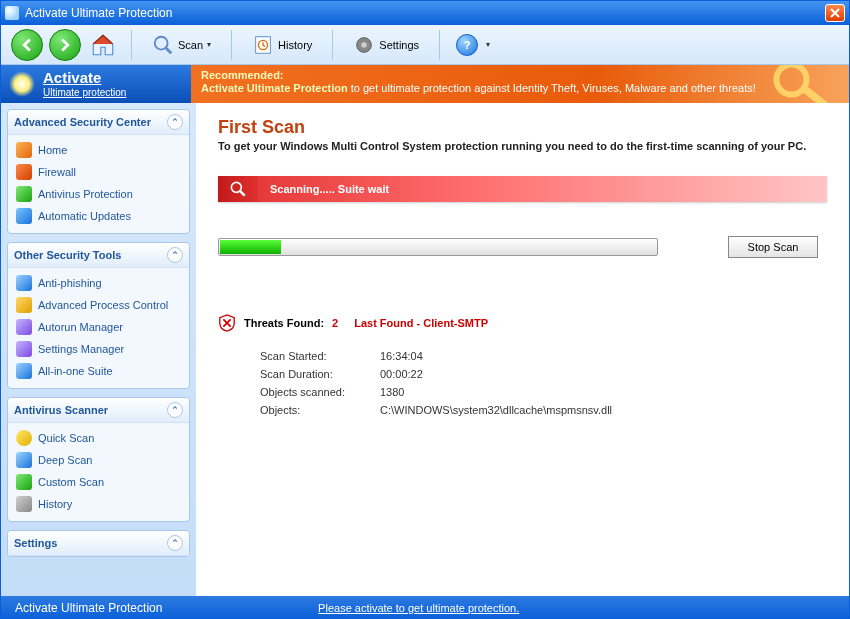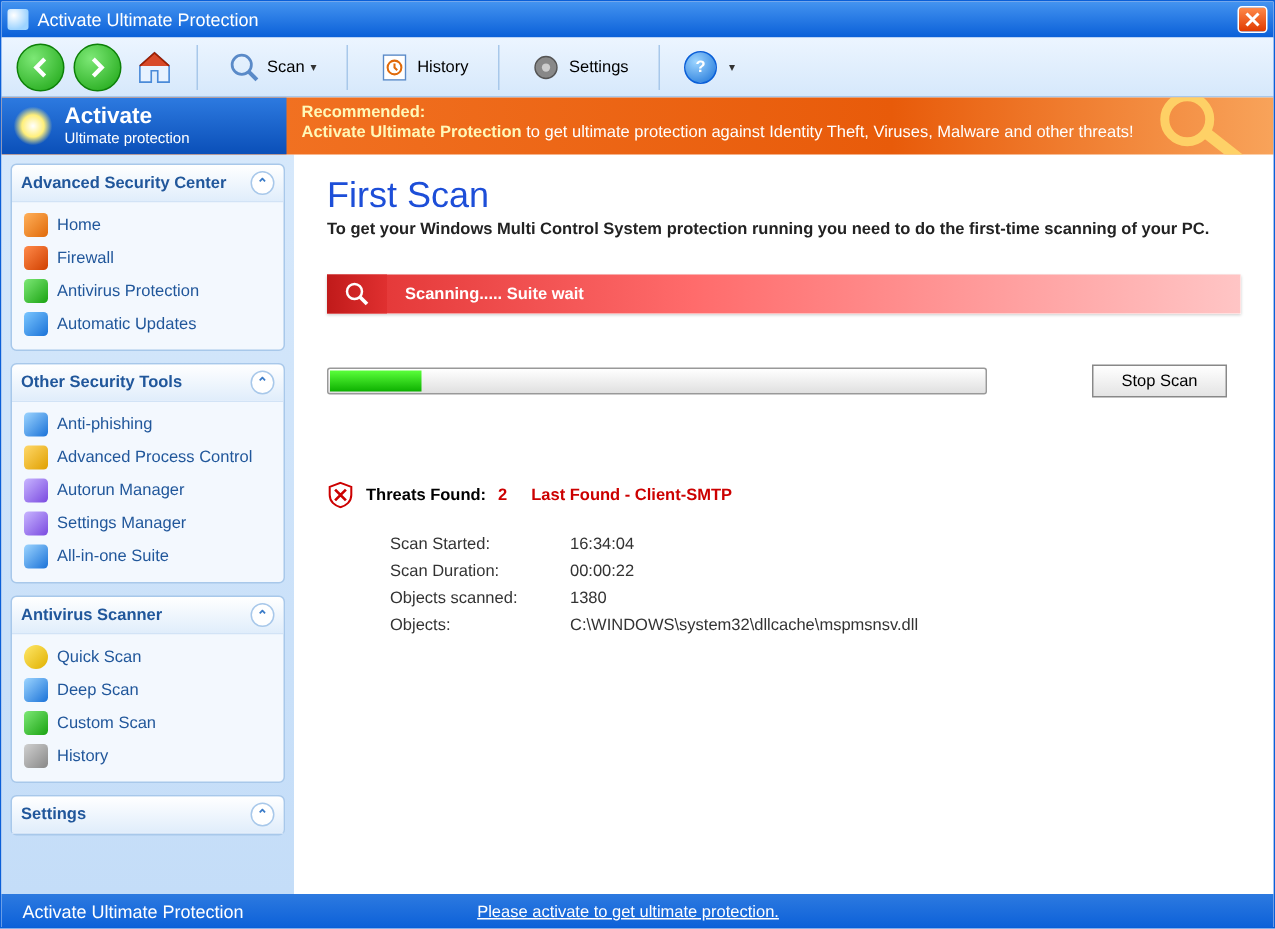--- a/index.html
+++ b/index.html
@@ -19,21 +19,21 @@
 .nav-btn svg { width: 14px; height: 14px; }
 .home-btn { width: 32px; height: 32px; display: flex; align-items: center; justify-content: center; cursor: pointer; }
 .tool-sep { width: 1px; height: 30px; background: #a8c8ea; margin: 0 6px; }
 .tool-btn { height: 30px; display: flex; align-items: center; gap: 4px; padding: 0 8px; cursor: pointer; }
 .tool-ico { width: 22px; height: 22px; display: inline-block; }
 .help-btn { width: 22px; height: 22px; border-radius: 50%; background: radial-gradient(circle at 35% 30%, #9dd5ff, #1a72d8); border: 1px solid #0a5fd8; color: #fff; font-weight: bold; display: flex; align-items: center; justify-content: center; margin-left: 4px; cursor: pointer; }
 .dropdown-arrow { font-size: 8px; color: #333; }
 
 
 .act-banner { height: 38px; background: linear-gradient(to right, #f57b2c, #e85b0a 70%, #f8a35a); display: flex; align-items: stretch; color: #fff; position: relative; overflow: hidden; }
-.act-left { width: 190px; background: linear-gradient(to bottom, #2d7ae0, #0a4fb8); display: flex; align-items: center; gap: 8px; padding: 0 8px; }
+.act-left { width: 190px; background: linear-gradient(to bottom, #2d7ae0, #0a4fb8); display: flex; align-items: center; gap: 8px; padding: 0 8px; text-decoration: underline; }
 .act-left .star { width: 26px; height: 26px; background: radial-gradient(circle, #fff 0%, #ffef7a 40%, transparent 70%); border-radius: 50%; }
 .act-left .act-txt { line-height: 1.1; }
 .act-left .act-big { font-weight: bold; font-size: 15px; }
 .act-left .act-small { font-size: 10px; }
 .act-right { flex: 1; padding: 4px 10px; line-height: 1.2; }
 .act-right .rec { color: #fff8b8; font-weight: bold; }
 .act-right .rec-title { color: #fff8b8; font-weight: bold; }
 .act-right .rec-text { color: #fff; }
 .keys { position: absolute; right: -10px; top: -8px; width: 90px; height: 60px; opacity: 0.9; }
 
@@ -44,21 +44,21 @@
 .sidebar { width: 195px; background: linear-gradient(to bottom, #d6e8fb, #c4ddf8); padding: 6px; display: flex; flex-direction: column; gap: 8px; }
 .panel { background: #f3f8fe; border: 1px solid #a8c8ea; border-radius: 4px; }
 .panel-head { background: linear-gradient(to bottom, #fff, #e0edfb); height: 22px; display: flex; align-items: center; justify-content: space-between; padding: 12px 6px; border-radius: 4px 4px 0 0; font-weight: bold; color: #21579b; cursor: pointer; border-bottom: 1px solid #d2e3f6; }
 .panel-head .chev { width: 16px; height: 16px; border-radius: 50%; background: #fff; border: 1px solid #a8c8ea; display: flex; align-items: center; justify-content: center; font-size: 9px; color: #3a7bc8; }
 .panel-body { padding: 4px 4px 6px 4px; }
 .side-item { display: flex; align-items: center; gap: 6px; padding: 3px 4px; color: #21579b; cursor: pointer; }
 .side-ico { width: 16px; height: 16px; flex-shrink: 0; border-radius: 3px; }
 
 
 .content { flex: 1; padding: 14px 22px; overflow: hidden; }
-.page-title { font-size: 24px; font-weight: normal; color: #1d4ed8; }
+.page-title { font-size: 18px; font-weight: bold; color: #c2410c; }
 .page-sub { font-weight: bold; font-size: 11px; margin-top: 2px; color: #222; }
 .scan-banner { margin-top: 24px; height: 26px; background: linear-gradient(to right, #e03030, #ff6b6b 40%, #ffc5c5); display: flex; align-items: center; gap: 12px; color: #fff; font-weight: bold; font-size: 12px; box-shadow: 0 1px 2px rgba(0,0,0,0.2); }
 .scan-banner .mag { width: 40px; height: 26px; display: flex; align-items: center; justify-content: center; background: linear-gradient(to right, #c01a1a, #e03030); }
 .progress-row { display: flex; align-items: center; gap: 70px; margin-top: 34px; }
 .progress { flex: 1; height: 18px; border: 1px solid #999; background: linear-gradient(to bottom, #fff, #e0e0e0); border-radius: 2px; position: relative; max-width: 440px; }
 .progress .bar { position: absolute; top: 1px; left: 1px; bottom: 1px; width: 14%; background: linear-gradient(to bottom, #5aff3a, #0db000); }
 .stop-btn { width: 90px; height: 22px; border: 1px solid #888; background: linear-gradient(to bottom, #fff, #e4e4e4); cursor: pointer; font-size: 11px; }
 .threats-row { margin-top: 56px; display: flex; align-items: center; gap: 8px; font-size: 12px; }
 .threats-row .shield-bad { width: 18px; height: 18px; }
 .threats-row .tf { font-weight: bold; }

